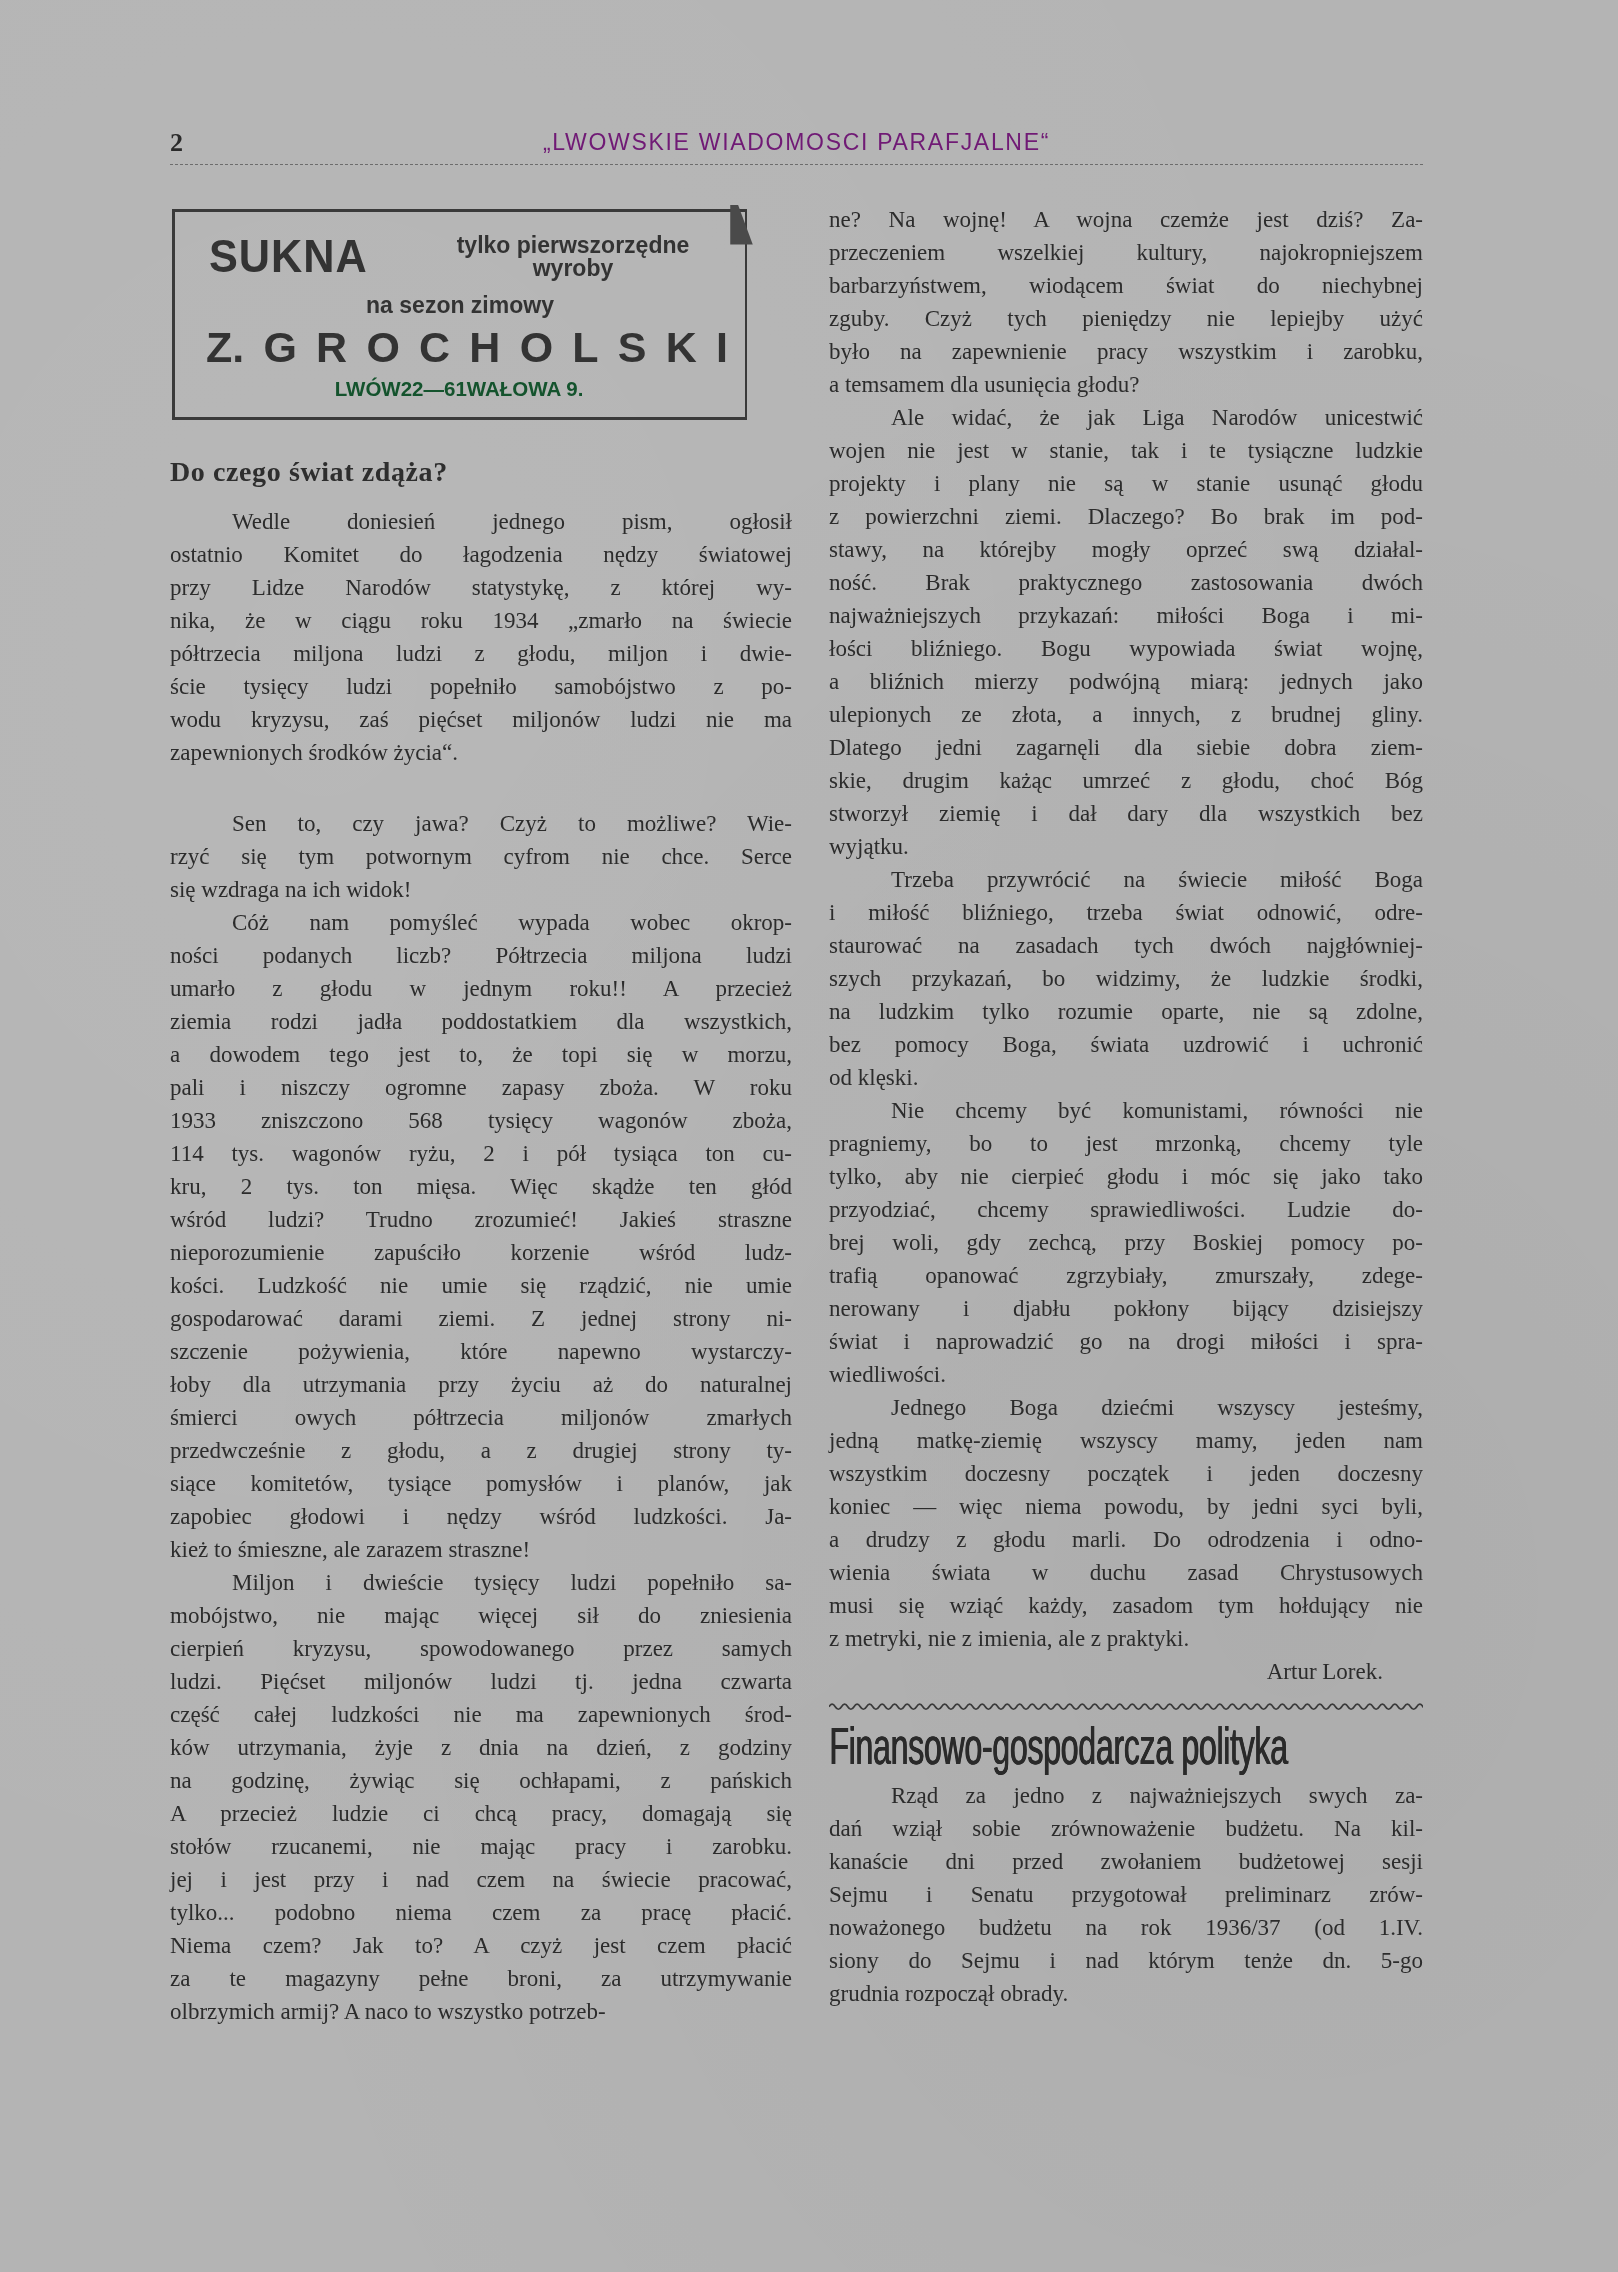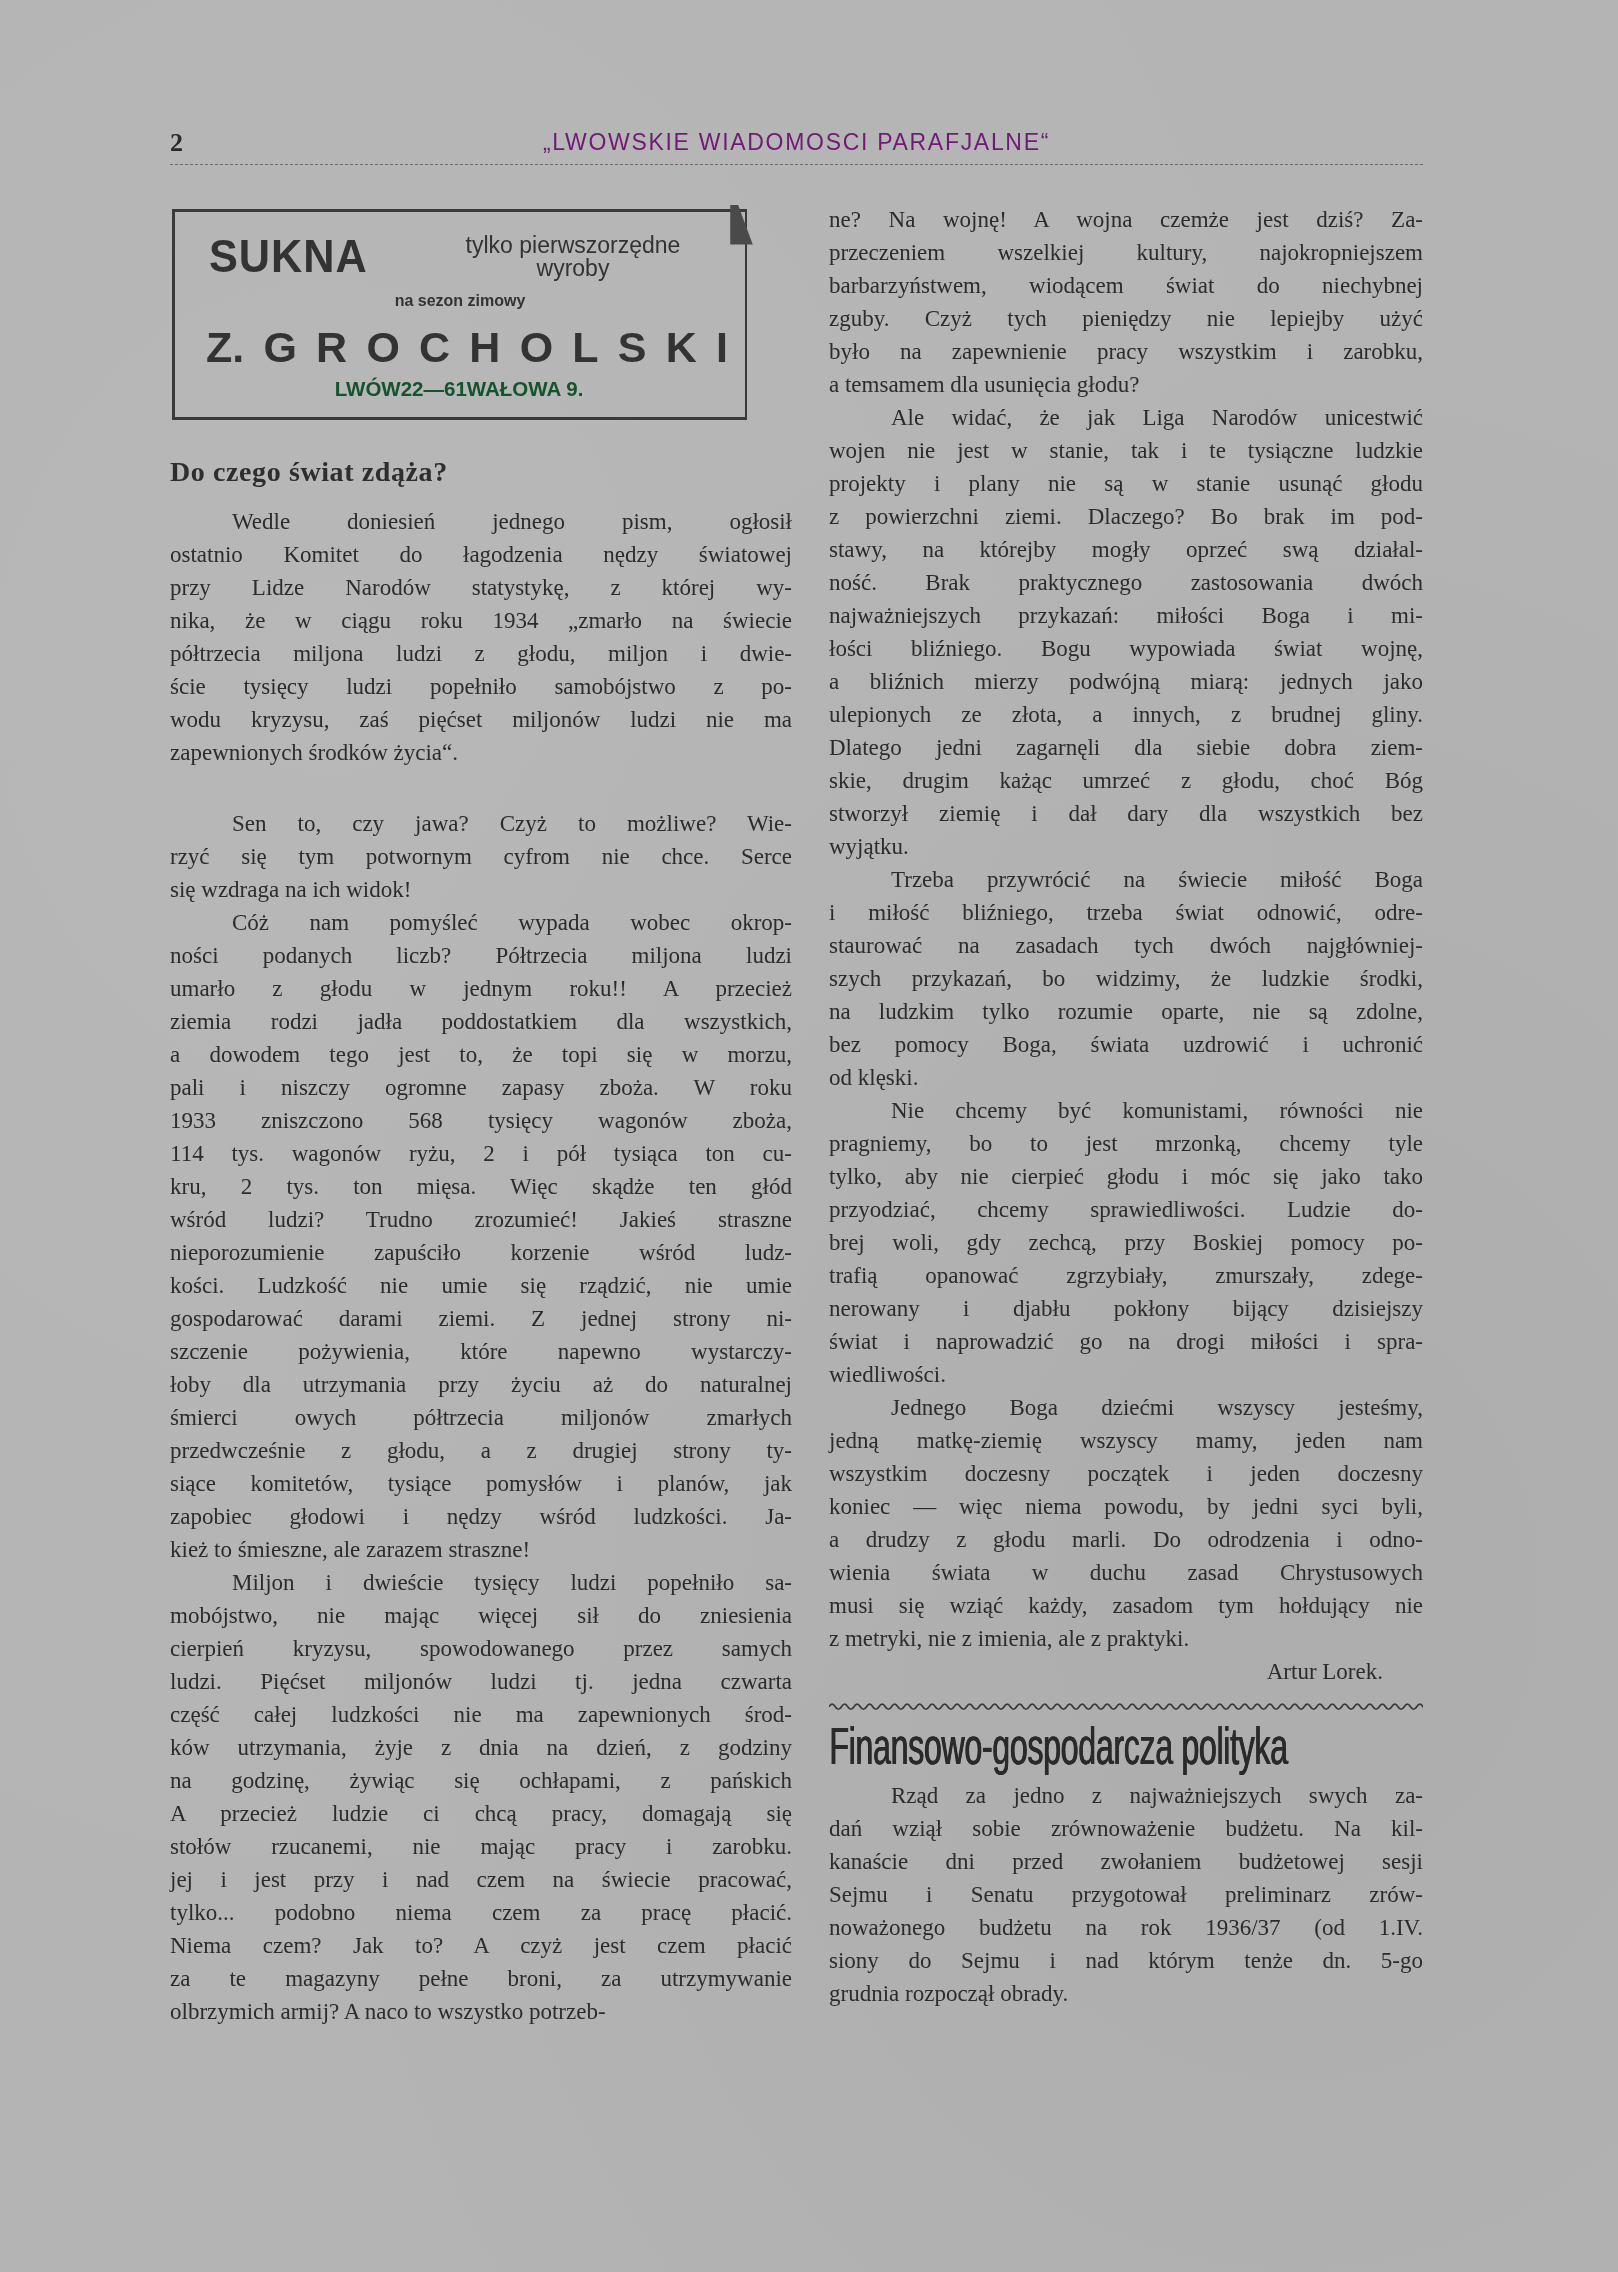--- a/index.html
+++ b/index.html
@@ -46,26 +46,26 @@
   }
   .ad-sukna {
     position: absolute; left: 34px; top: 16px;
     font-family: "Liberation Sans", "DejaVu Sans", sans-serif;
     font-size: 47px; font-weight: bold; letter-spacing: 1.1px; color: #333;
     transform: scaleX(0.92); transform-origin: left;
   }
   .ad-tagline {
     position: absolute; left: 239px; top: 21.6px; width: 318px; text-align: center;
     font-family: "Liberation Sans", "DejaVu Sans", sans-serif;
-    font-size: 23px; font-weight: normal; line-height: 23px; color: #333;
+    font-size: 23px; font-weight: bold; line-height: 23px; color: #333;
   }
   .ad-season {
     position: absolute; left: 0; right: 0; top: 80px; text-align: center;
     font-family: "Liberation Sans", "DejaVu Sans", sans-serif;
-    font-size: 16px; font-weight: bold; color: #333;
+    font-size: 23px; font-weight: bold; color: #333;
   }
   .ad-firm {
     position: absolute; left: 31px; right: 17px; top: 111px;
     font-family: "Liberation Sans", "DejaVu Sans", sans-serif;
     font-size: 43px; font-weight: bold; color: #333;
     display: flex; justify-content: space-between;
   }
   .ad-footer {
     position: absolute; left: 31px; right: 33px; top: 165px;
     display: flex; justify-content: center;

